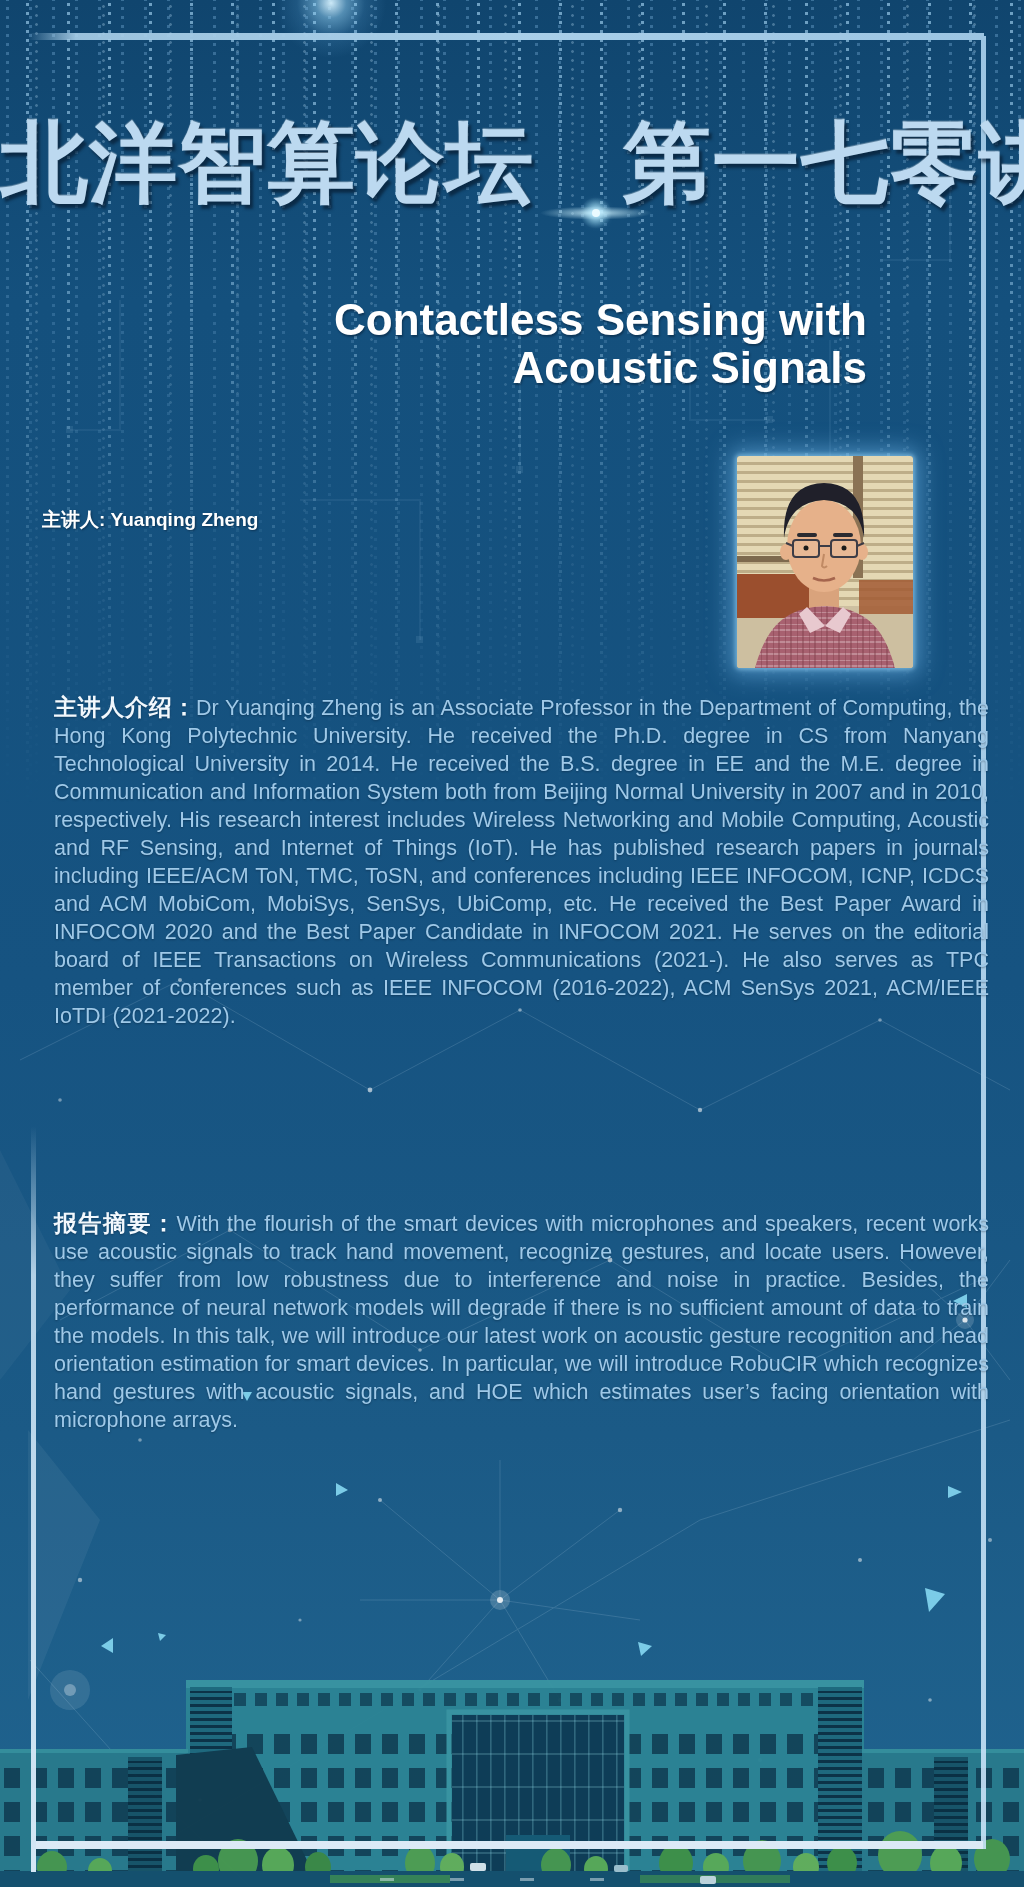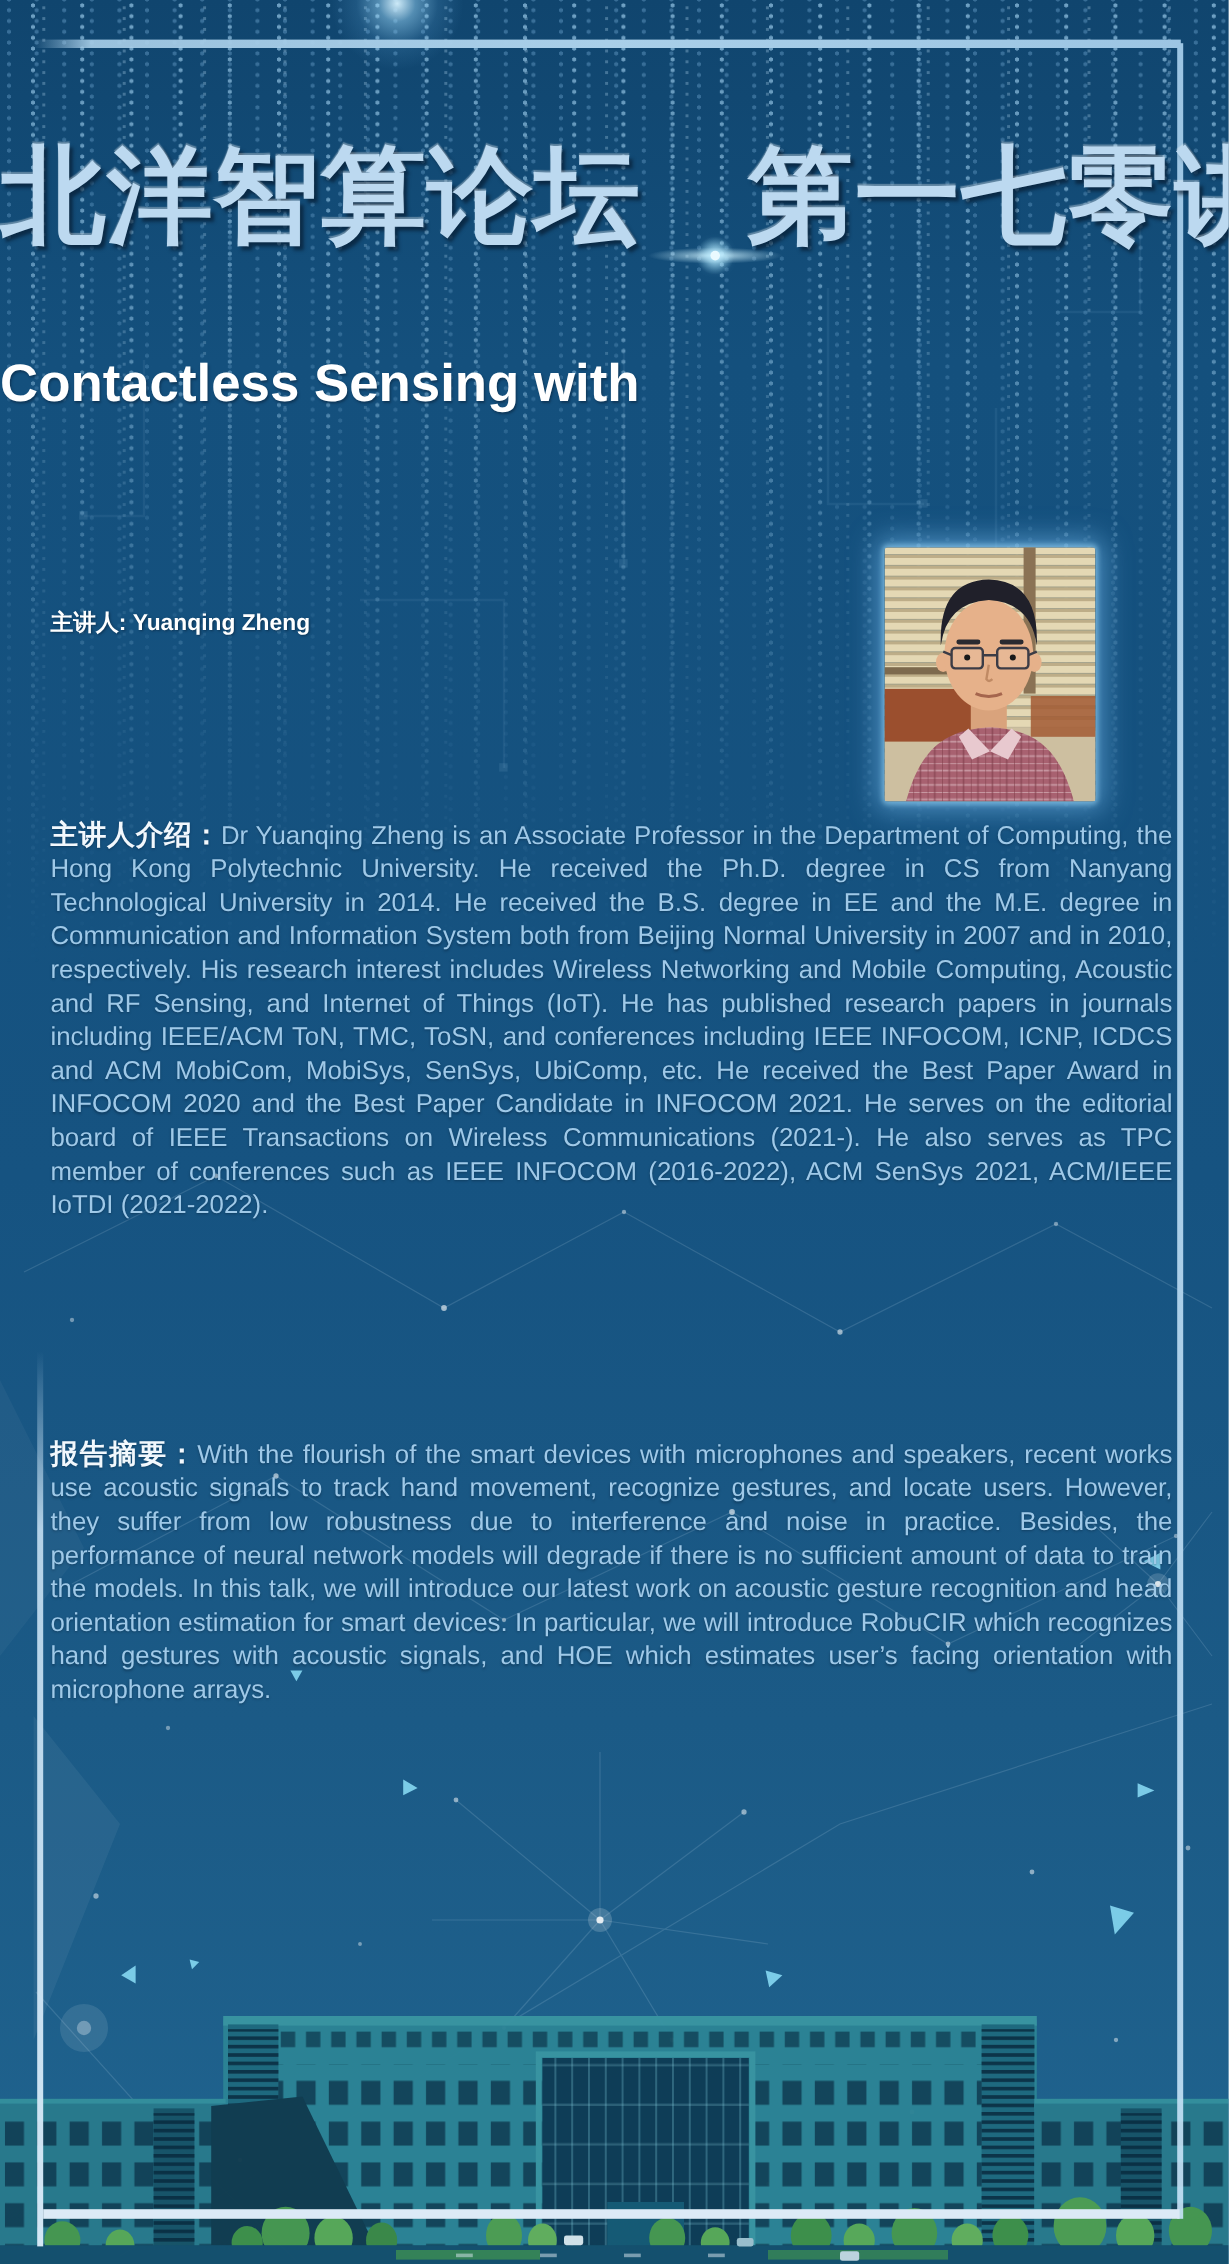--- a/index.html
+++ b/index.html
@@ -36,29 +36,29 @@
     background:linear-gradient(to right,rgba(169,207,233,0) 0%,rgba(169,207,233,.9) 5%,#a9cfe9 50%,#9cc5e3 100%);}
   .frame-right{position:absolute;top:36px;left:981px;width:5px;height:1813px;
     background:linear-gradient(to bottom,#9cc5e3,rgba(200,228,248,.9));}
   .frame-left{position:absolute;top:1126px;left:31px;width:5px;height:746px;
     background:linear-gradient(to bottom,rgba(200,228,248,0),rgba(205,230,248,.85) 20%,#d4e7f5);}
   .frame-bottom{position:absolute;top:1841px;left:36px;width:947px;height:8px;background:#dceaf6;}
   
   .cn-title{position:absolute;top:104px;left:0;width:1024px;text-align:center;
     font-size:88px;font-weight:bold;color:#bcd9f0;letter-spacing:1px;white-space:nowrap;
     text-shadow:0 -1px 1px rgba(255,255,255,.35),3px 4px 3px rgba(6,24,44,.65);}
-  .en-title{position:absolute;top:296px;left:0;width:867px;text-align:left;
+  .en-title{position:absolute;top:296px;left:0;width:867px;text-align:right;
     font-size:44px;line-height:48px;font-weight:bold;color:#ffffff;
     text-shadow:1px 2px 2px rgba(6,24,44,.45);}
   .info{position:absolute;left:42px;top:500px;font-size:19px;font-weight:bold;color:#ffffff;
     line-height:39px;text-shadow:1px 1px 2px rgba(6,24,44,.5);}
   .info .row{white-space:nowrap;}
   .photo{position:absolute;left:737px;top:456px;width:176px;height:212px;border-radius:3px;overflow:hidden;
     box-shadow:0 0 22px 7px rgba(120,190,240,.55),0 0 4px 2px rgba(170,225,250,.55);}
-  .para{position:absolute;left:42px;width:935px;margin:0;font-size:21.5px;line-height:28px;
+  .para{position:absolute;left:42px;width:935px;margin:12px;font-size:21.5px;line-height:28px;
     color:#9fc9e8;text-align:justify;text-shadow:0 1px 2px rgba(6,24,44,.4);}
   .bio{top:681px;}
   .abstract{top:1197px;}
   .para .label{color:#f2f8fd;font-weight:bold;font-size:23px;}
 </style>
 </head>
 <body>
 
 <div class="poster">
 
@@ -219,20 +219,21 @@
   </svg>
 
   <div class="frame-top"></div>
   <div class="frame-right"></div>
   <div class="frame-left"></div>
   <div class="frame-bottom"></div>
 
   <div class="cn-title">北洋智算论坛　第一七零讲</div>
   <div class="en-title">
     <div>Contactless Sensing with</div>
+    <div>Acoustic Signals</div>
   </div>
 
   <div class="info">
     <div class="row"><span>主讲人:</span> <span>Yuanqing Zheng</span></div>
   </div>
 
   <div class="photo">
     <svg width="176" height="212" viewBox="0 0 176 212">
       <defs>
         <pattern id="pb" width="176" height="9" patternUnits="userSpaceOnUse">

